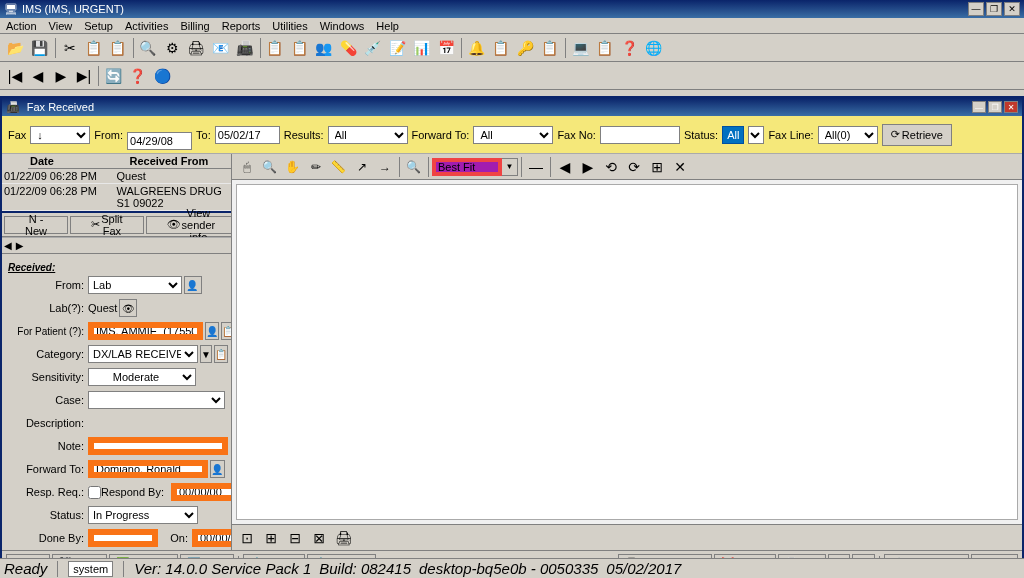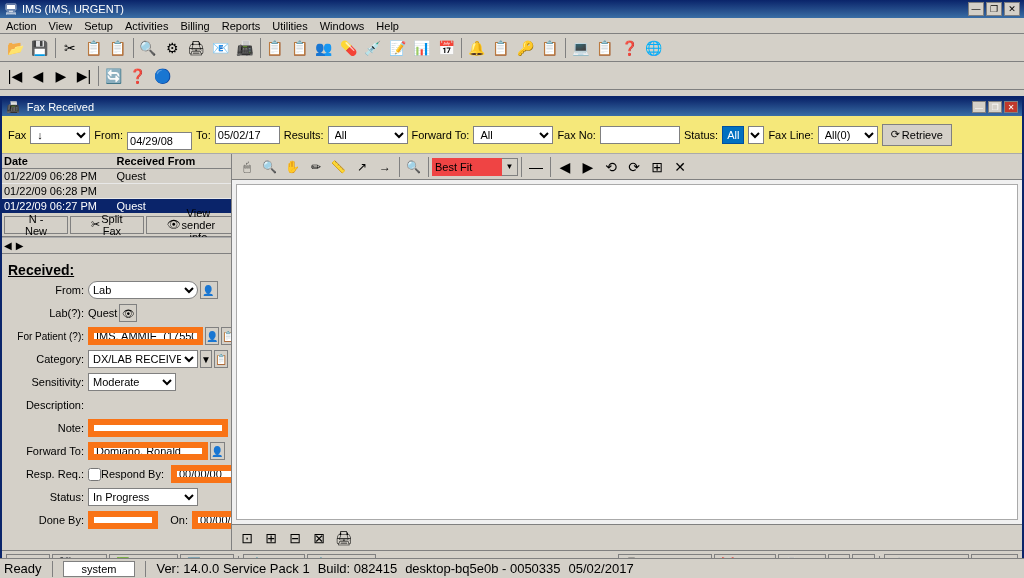--- a/index.html
+++ b/index.html
@@ -153,20 +153,21 @@
       flex-direction: column;
     }
     .fax-list-header {
       background: #d4d0c8;
       display: grid;
       grid-template-columns: 1fr 1fr;
       border-bottom: 1px solid #808080;
       padding: 1px 2px;
       font-weight: bold;
       font-size: 11px;
+      margin-left: 26px;
     }
     .fax-list-scroll {
       overflow-y: auto;
       flex: 1;
     }
     .fax-list-item {
       display: grid;
       grid-template-columns: 1fr 1fr;
       padding: 1px 2px;
       cursor: pointer;
@@ -199,24 +200,25 @@
 
     
     .details-panel {
       flex: 1;
       overflow-y: auto;
       padding: 4px 6px;
       font-size: 11px;
     }
     .section-header {
       font-weight: bold;
-      font-size: 14px;
+      font-size: 10px;
       margin-top: 4px;
       margin-bottom: 2px;
       text-decoration: underline;
+      font-style: italic;
     }
     .form-row {
       display: flex;
       align-items: center;
       margin-bottom: 3px;
       min-height: 20px;
     }
     .form-label {
       width: 80px;
       text-align: right;
@@ -294,28 +296,28 @@
       background: #d4d0c8;
       height: 20px;
       display: flex;
       align-items: center;
       padding: 0 4px;
       border-top: 1px solid #808080;
       gap: 8px;
       font-size: 11px;
     }
     .status-section {
-      padding: 0 18px;
+      padding: 0 4px;
       border: 1px solid #808080;
       height: 16px;
       display: flex;
       align-items: center;
       background: white;
     }
-    .status-text { font-size: 13px; }
+    .status-text { font-size: 15px; font-style: italic; }
 
     
     ::-webkit-scrollbar { width: 14px; height: 14px; }
     ::-webkit-scrollbar-track { background: #d4d0c8; }
     ::-webkit-scrollbar-thumb { background: #a0a090; border: 1px solid #808080; }
 
     
     .nav-arrows {
       display: flex;
       align-items: center;
@@ -348,22 +350,22 @@
       border-bottom: 1px solid #808080;
       height: 26px;
       flex-shrink: 0;
     }
 
     .combo-box {
       display: flex;
       align-items: center;
     }
     .combo-input {
-      border: 1px solid #ef4444;
-      background: #ef4444;
+      border: 4px solid #ef4444;
+      background: #a21caf;
       height: 18px;
       padding: 0 2px;
       font-size: 11px;
       width: 70px;
     }
     .combo-drop {
       background: #d4d0c8;
       border: 1px solid #808080;
       border-left: none;
       width: 16px;
@@ -506,20 +508,21 @@
           <span>Date</span>
           <span>Received From</span>
         </div>
         <div class="fax-list-scroll">
           <div class="fax-list-item">
             <span>01/22/09 06:28 PM</span>
             <span>Quest</span>
           </div>
           <div class="fax-list-item">
             <span>01/22/09 06:28 PM</span>
+            <span>WALGREENS DRUG S1 09022</span>
           </div>
           <div class="fax-list-item selected">
             <span>01/22/09 06:27 PM</span>
             <span>Quest</span>
           </div>
 
         </div>
 
         <div class="action-bar">
           <button class="action-btn">
@@ -541,21 +544,21 @@
           <span class="nav-arrow">▶</span>
         </div>
       </div>
 
       <div class="details-panel">
 
         <div class="section-header">Received:</div>
 
         <div class="form-row">
           <span class="form-label">From:</span>
-          <select class="form-select" style="width:110px;border-radius:9px;">
+          <select class="form-select" style="width:94px;">
             <option>Lab</option>
           </select>
           <button class="icon-btn">👤</button>
         </div>
 
         <div class="form-row">
           <span class="form-label">Lab(?):</span>
           <span class="form-text">Quest</span>
           <button class="icon-btn">👁</button>
         </div>
@@ -571,25 +574,31 @@
           <span class="form-label">Category:</span>
           <select class="form-select" style="width:110px;">
             <option>DX/LAB RECEIVED (LABS</option>
           </select>
           <button class="icon-btn">▼</button>
           <button class="icon-btn">📋</button>
         </div>
 
         <div class="form-row">
           <span class="form-label">Sensitivity:</span>
-          <select class="form-select" style="width:88px;">
+          <select class="form-select" style="width:108px;text-align:center;">
             <option>Moderate</option>
           </select>
         </div>
 
+        <div class="form-row">
+          <span class="form-label">Case:</span>
+          <select class="form-select" style="width:140px;">
+            <option></option>
+          </select>
+        </div>
 
         <div class="form-row">
           <span class="form-label">Description:</span>
         </div>
 
         <div class="form-row">
           <span class="form-label">Note:</span>
           <input class="form-control" style="width: 140px;">
         </div>
 

